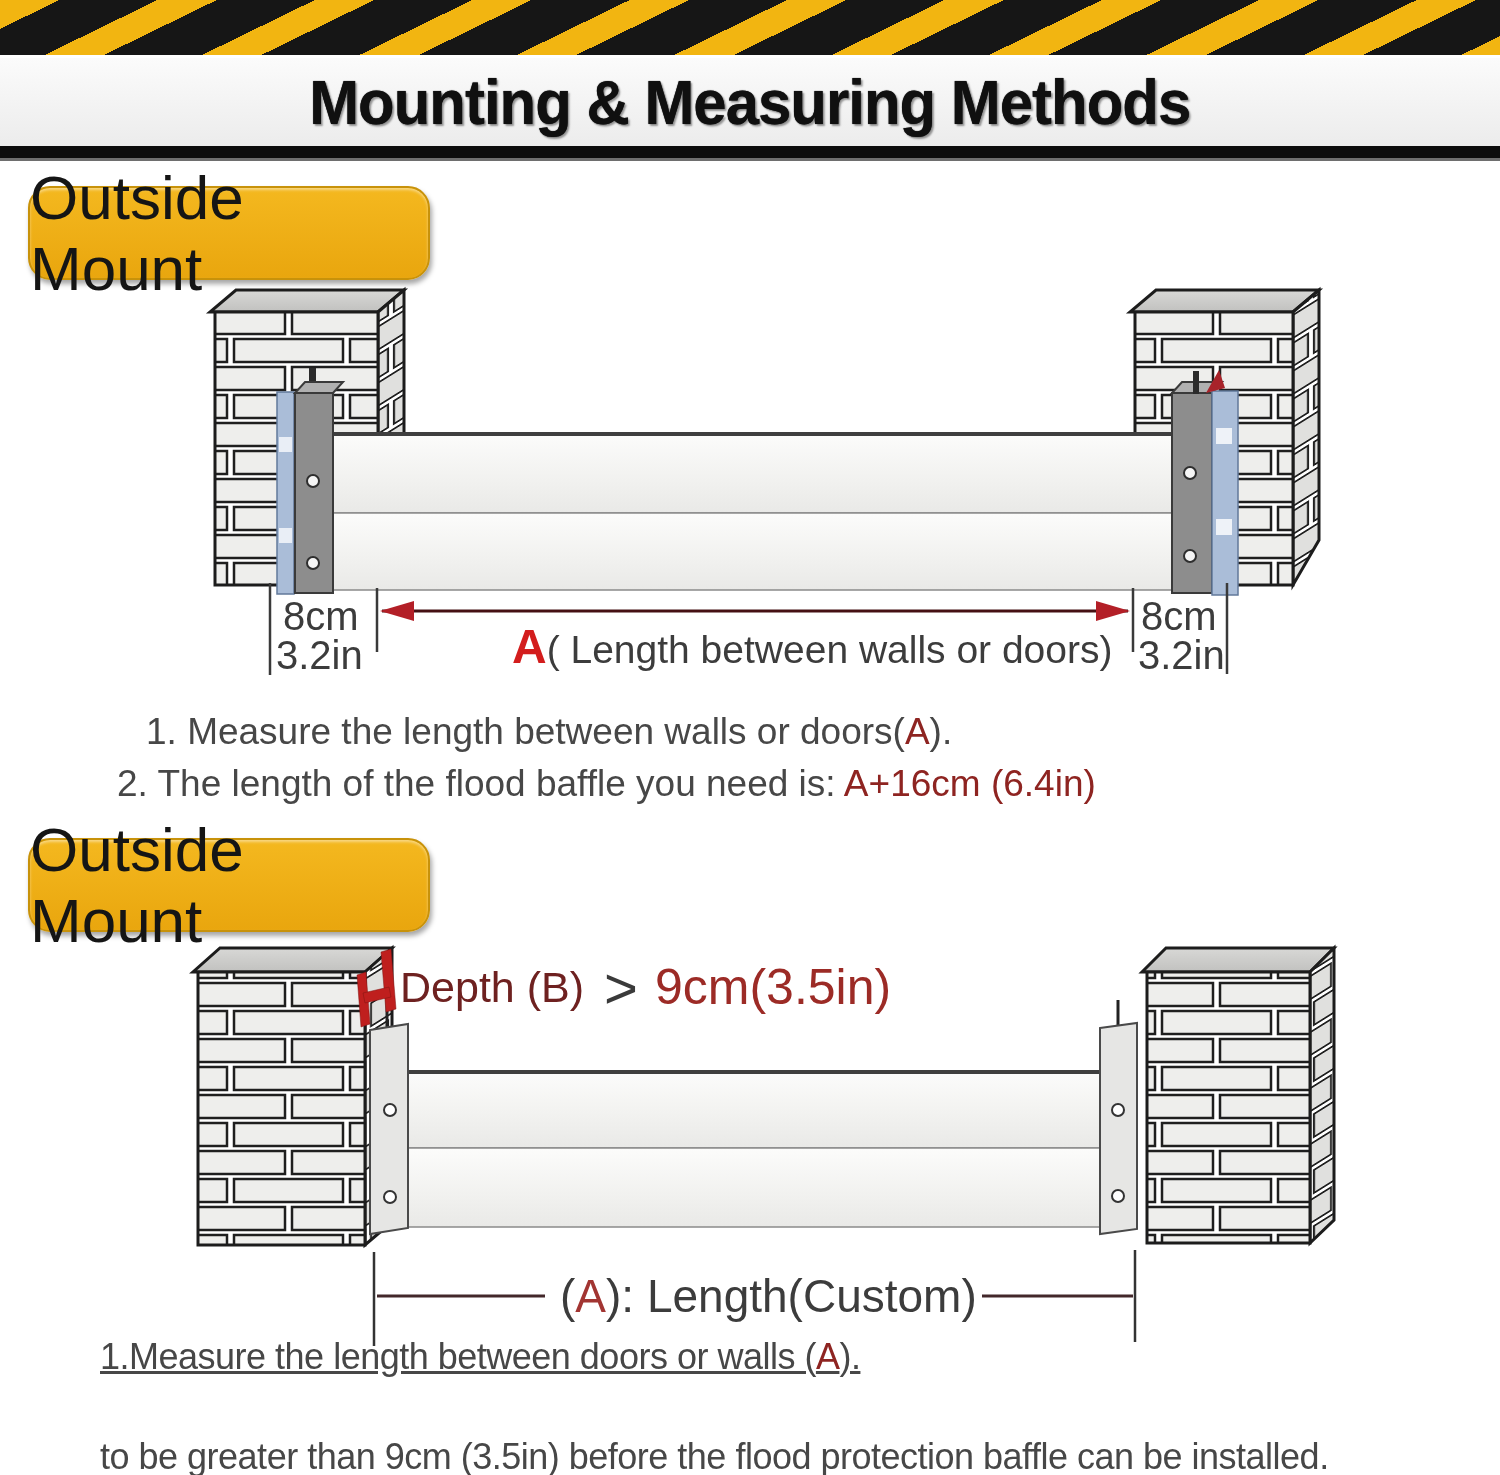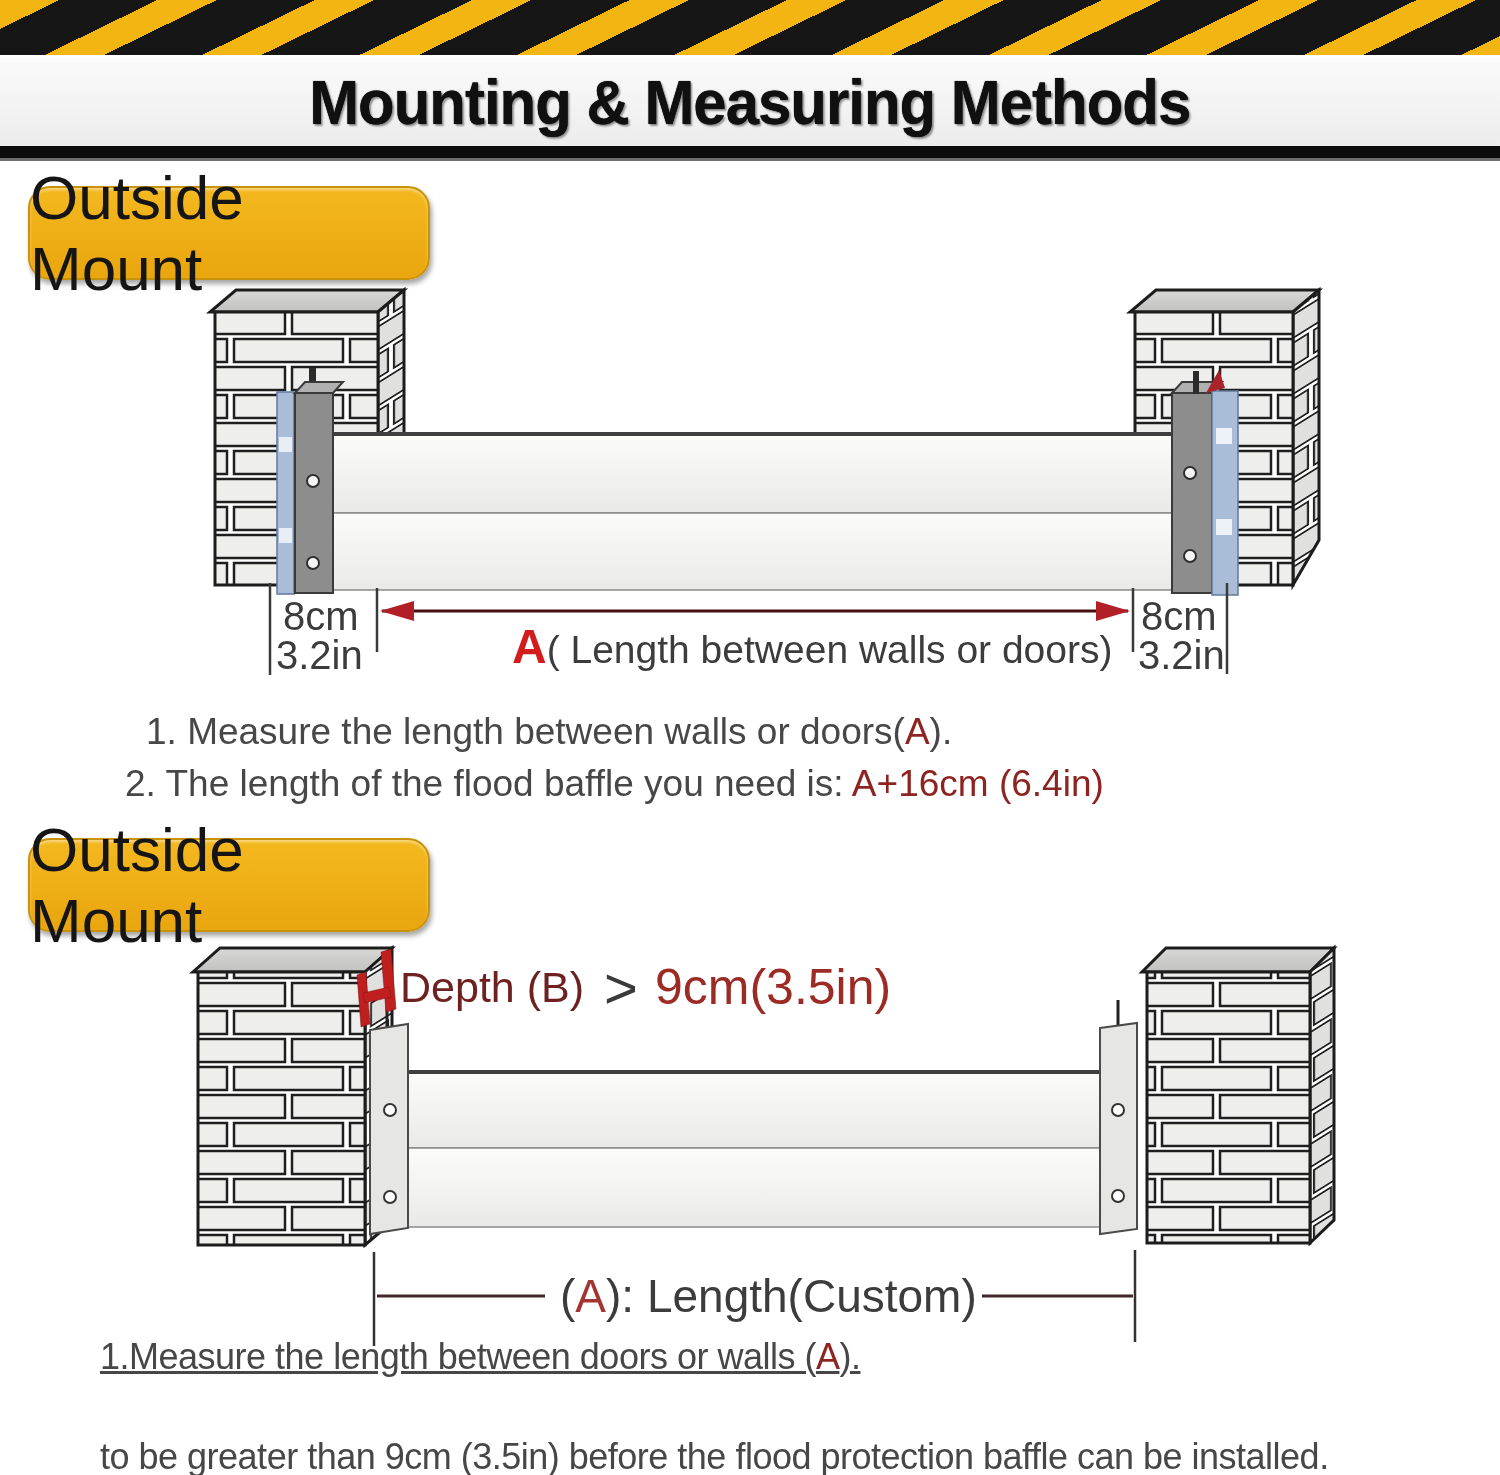--- a/index.html
+++ b/index.html
@@ -30,21 +30,21 @@
   
   .dia{position:absolute;left:0;width:1500px;}
   .dia.one{top:285px;height:420px;}
   .dia.two{top:935px;height:415px;}
   svg text{font-family:"Liberation Sans","DejaVu Sans",sans-serif;}
 
   
   .instr{position:absolute;margin:0;font-size:37px;color:#474747;white-space:nowrap;}
   .instr .red{color:#8e2421;}
   .i1{top:711px;left:117px;margin-left:29px;}
-  .i2{top:763px;left:125px;}
+  .i2{top:763px;left:117px;}
   .b-instr{font-size:36px;letter-spacing:-0.5px;}
   .b1{top:1336px;left:100px;text-decoration:underline;}
   .b2a{top:1394px;left:103px;}
   .b2b{top:1436px;left:100px;}
 </style>
 </head>
 <body>
 
 <div class="page">
 

